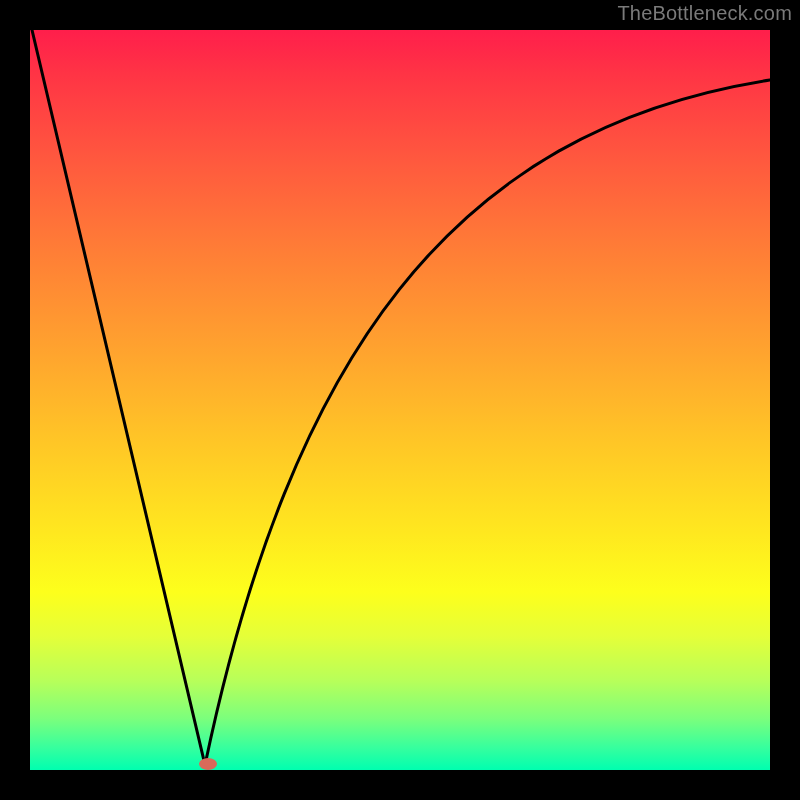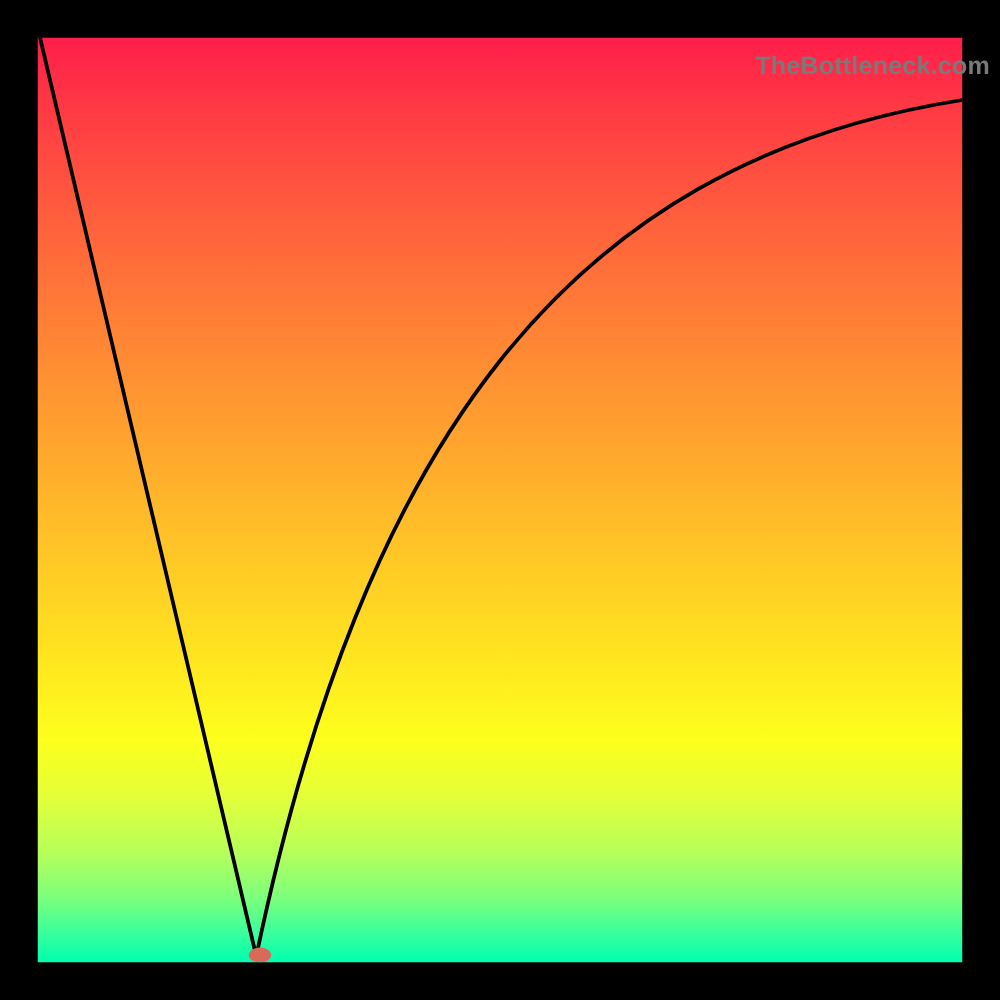--- a/index.html
+++ b/index.html
@@ -16,24 +16,23 @@
     width: 800px;
     height: 800px;
     background: #000;
   }
   .watermark {
     position: absolute;
     top: 2px;
     right: 8px;
     color: #7a7a7a;
     font-size: 20px;
-    font-weight: 700;
+    font-weight: 400;
     letter-spacing: 0.2px;
     z-index: 10;
-    margin-top: 40px;
   }
   .plot-area {
     position: absolute;
     left: 30px;
     top: 30px;
     width: 740px;
     height: 740px;
     overflow: hidden;
   }
   .gradient {

